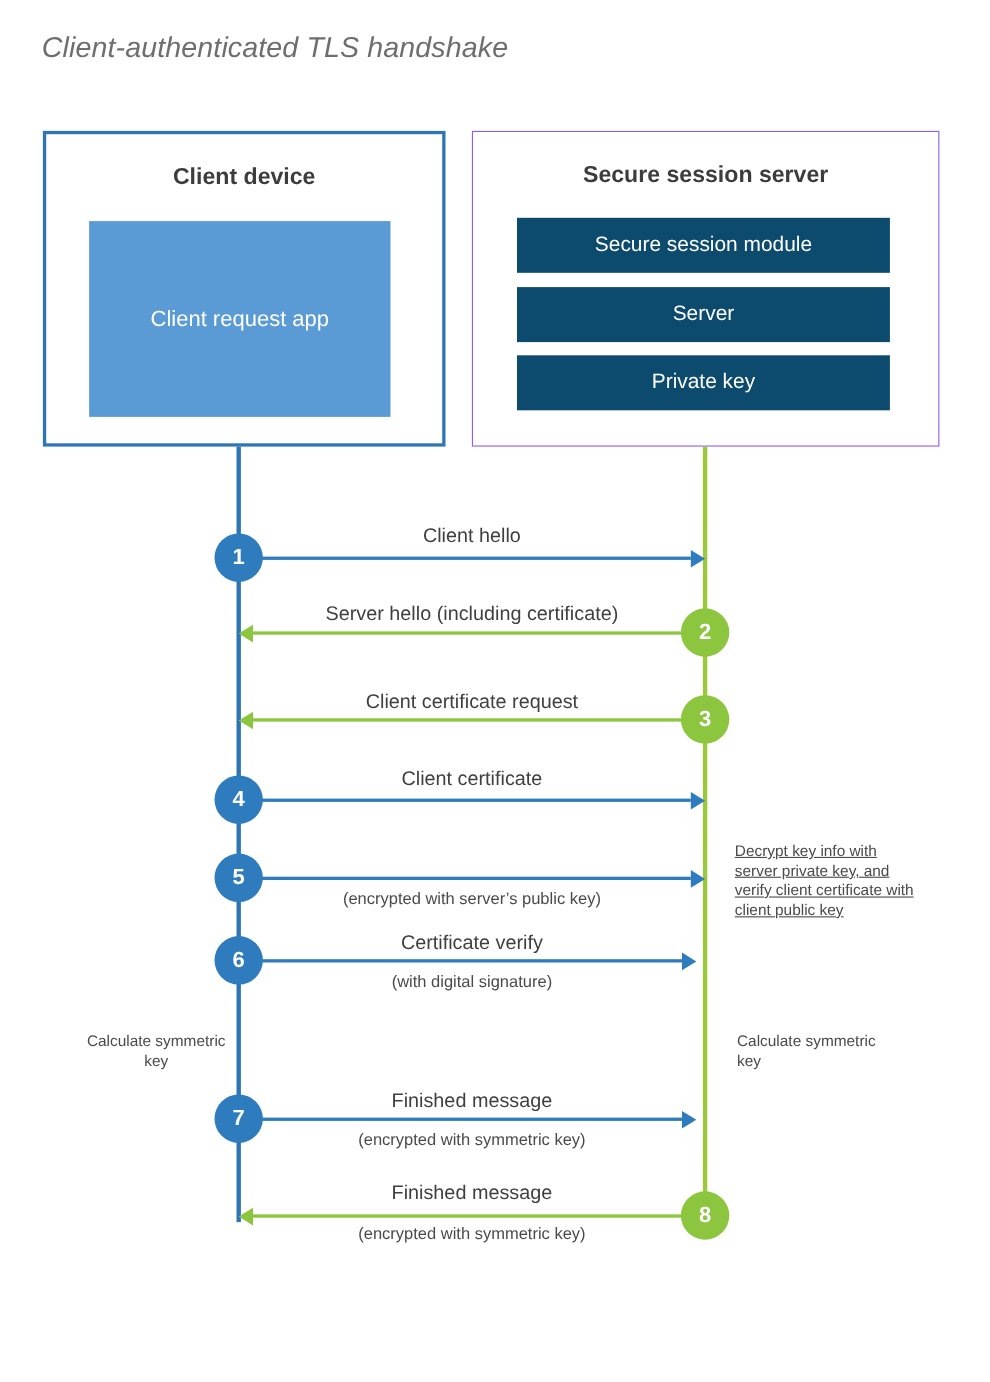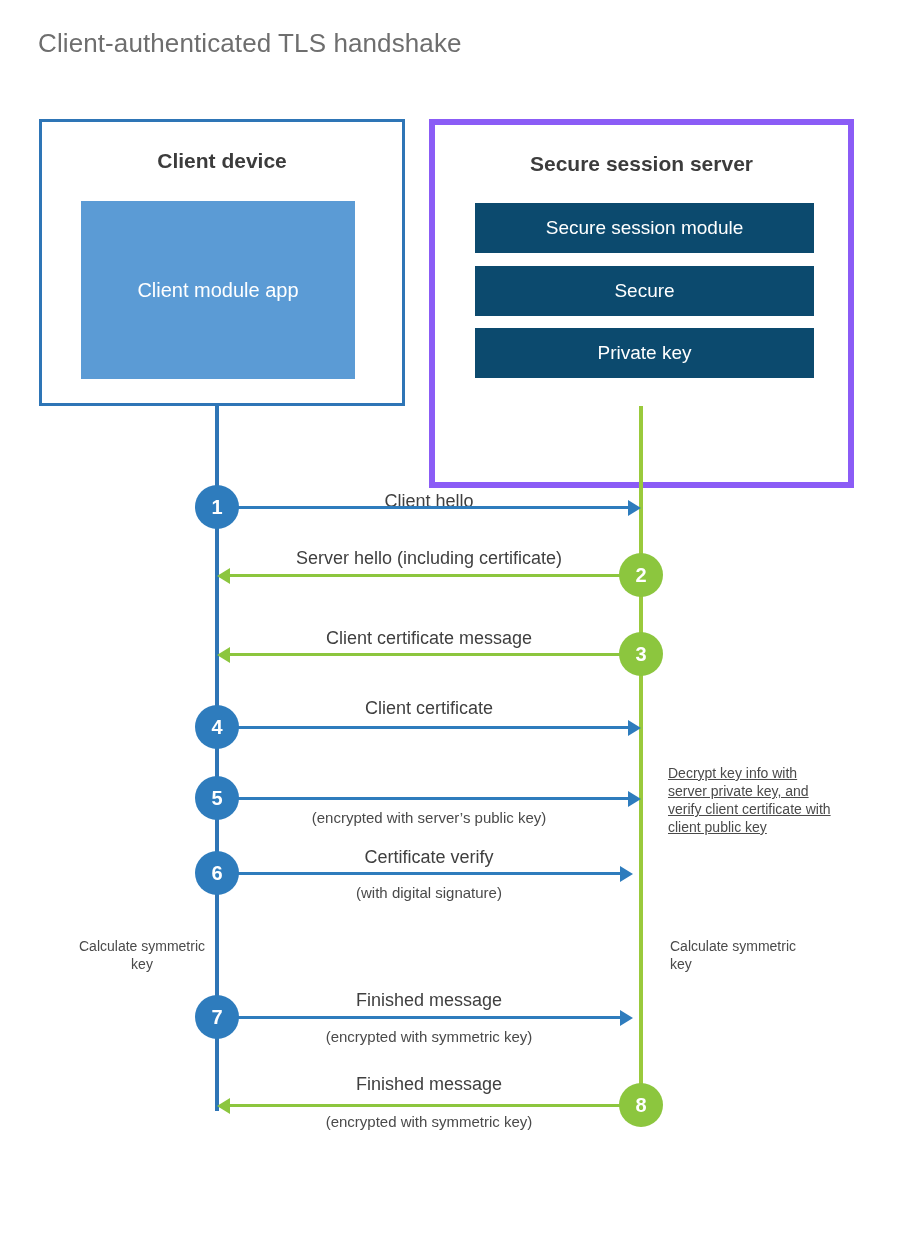--- a/index.html
+++ b/index.html
@@ -22,41 +22,42 @@
   
   #page-title {
     position: absolute;
     left: 38px;
     top: 28px;
     font-size: 26px;
     font-weight: 400;
     color: #6e6e6e;
     letter-spacing: 0.1px;
     white-space: nowrap;
+    font-style: italic;
   }
 
   
   .party-box {
     position: absolute;
     background: #ffffff;
     box-sizing: border-box;
   }
   #client-box {
     left: 39px;
     top: 119px;
     width: 366px;
     height: 287px;
     border: 3px solid #2e75b6;
   }
   #server-box {
     left: 429px;
     top: 119px;
     width: 425px;
-    height: 369px;
-    border: 6px solid #8b5cf6;
+    height: 287px;
+    border: 1px solid #8b5cf6;
     padding-left: 16px;
   }
   .party-title {
     position: absolute;
     left: 0;
     right: 0;
     top: 27px;
     text-align: center;
     font-size: 21px;
     font-weight: bold;
@@ -199,44 +200,44 @@
 </style>
 </head>
 <body>
 
 <div id="canvas">
 
   <div id="page-title">Client-authenticated TLS handshake</div>
 
   <div class="party-box" id="client-box">
     <div class="party-title">Client device</div>
-    <div id="client-app-block">Client module app</div>
+    <div id="client-app-block">Client request app</div>
   </div>
 
   <div class="party-box" id="server-box">
     <div class="party-title">Secure session server</div>
     <div class="server-block" id="server-block-0">Secure session module</div>
-    <div class="server-block" id="server-block-1">Secure</div>
+    <div class="server-block" id="server-block-1">Server</div>
     <div class="server-block" id="server-block-2">Private key</div>
   </div>
 
   <div class="lifeline" id="client-lifeline"></div>
   <div class="lifeline" id="server-lifeline"></div>
 
-  <div class="msg-label" style="left:217px; top:491px; width:424px;">Client hello</div>
+  <div class="msg-label" style="left:217px; top:477px; width:424px;">Client hello</div>
   <div class="arrow-line blue" style="left:217px; top:506px; width:411px;"></div>
   <div class="arrow-head right blue" style="left:628px; top:500px;"></div>
   <div class="step-circle blue client" style="top:485px;">1</div>
 
   <div class="msg-label" style="left:217px; top:548px; width:424px;">Server hello (including certificate)</div>
   <div class="arrow-line green" style="left:230px; top:574px; width:411px;"></div>
   <div class="arrow-head left green" style="left:217px; top:568px;"></div>
   <div class="step-circle green server" style="top:553px;">2</div>
 
-  <div class="msg-label" style="left:217px; top:628px; width:424px;">Client certificate message</div>
+  <div class="msg-label" style="left:217px; top:628px; width:424px;">Client certificate request</div>
   <div class="arrow-line green" style="left:230px; top:653px; width:411px;"></div>
   <div class="arrow-head left green" style="left:217px; top:647px;"></div>
   <div class="step-circle green server" style="top:632px;">3</div>
 
   <div class="msg-label" style="left:217px; top:698px; width:424px;">Client certificate</div>
   <div class="arrow-line blue" style="left:217px; top:726px; width:411px;"></div>
   <div class="arrow-head right blue" style="left:628px; top:720px;"></div>
   <div class="step-circle blue client" style="top:705px;">4</div>
 
   <div class="arrow-line blue" style="left:217px; top:797px; width:411px;"></div>

